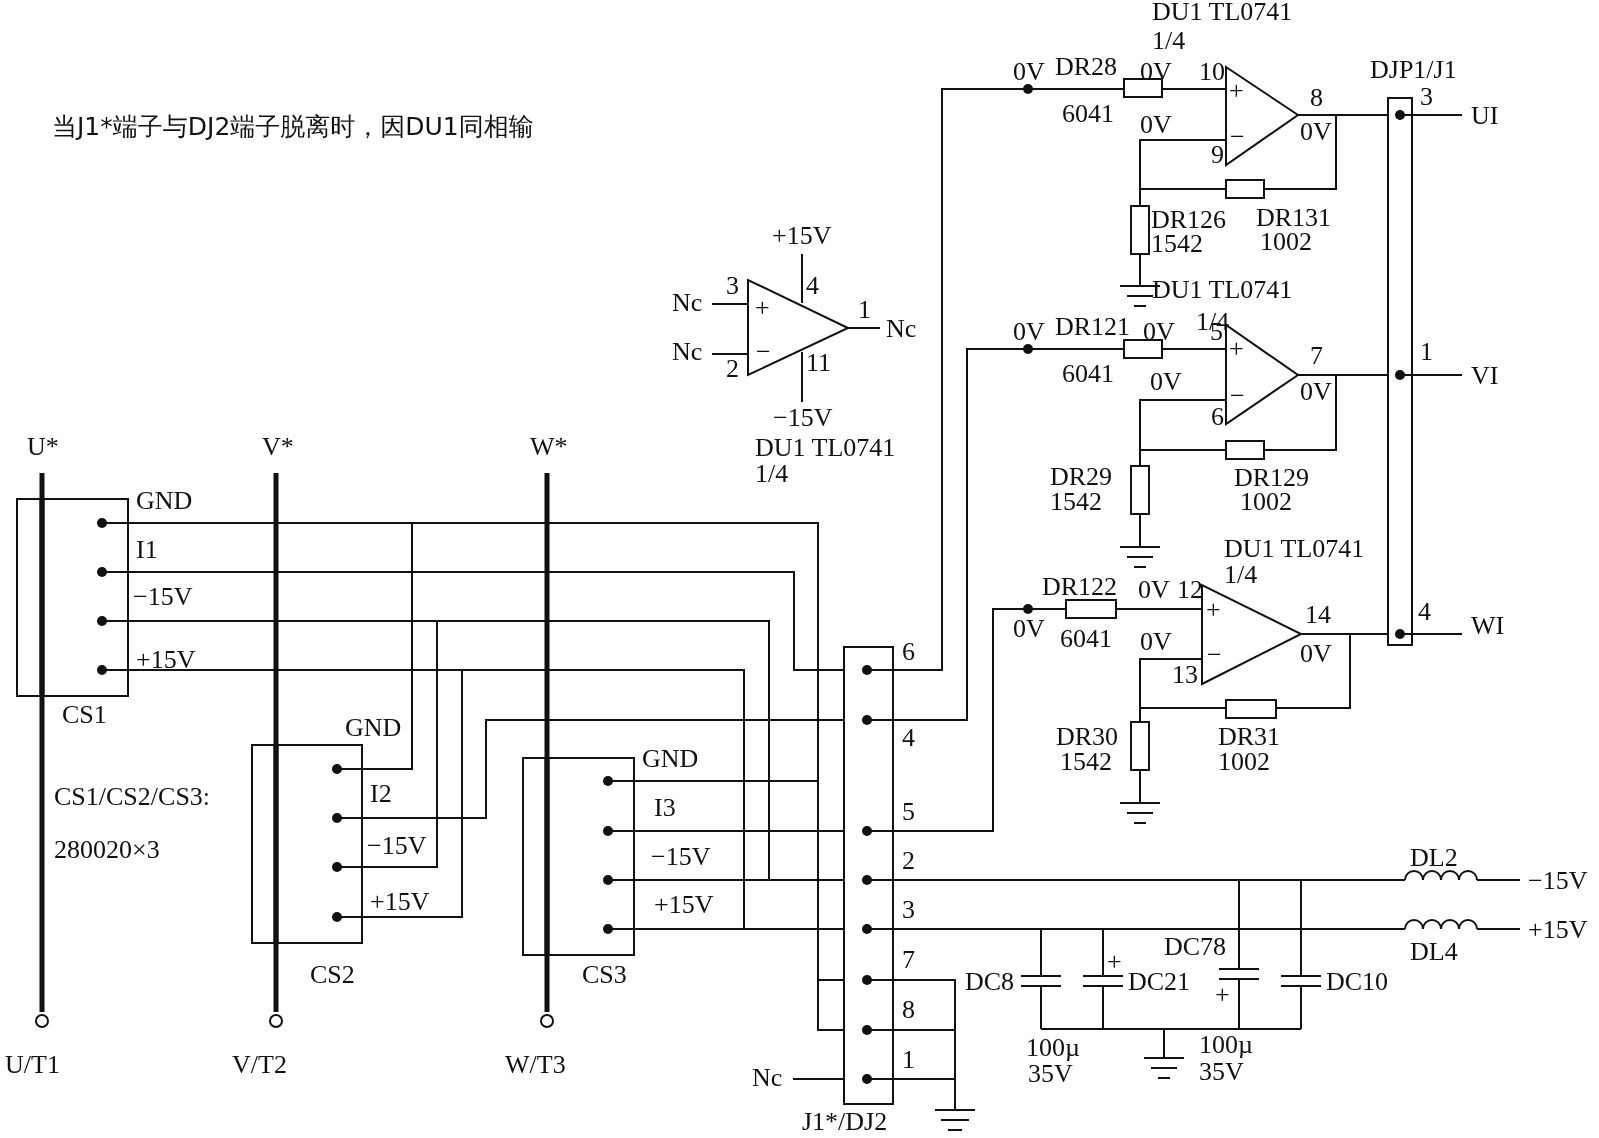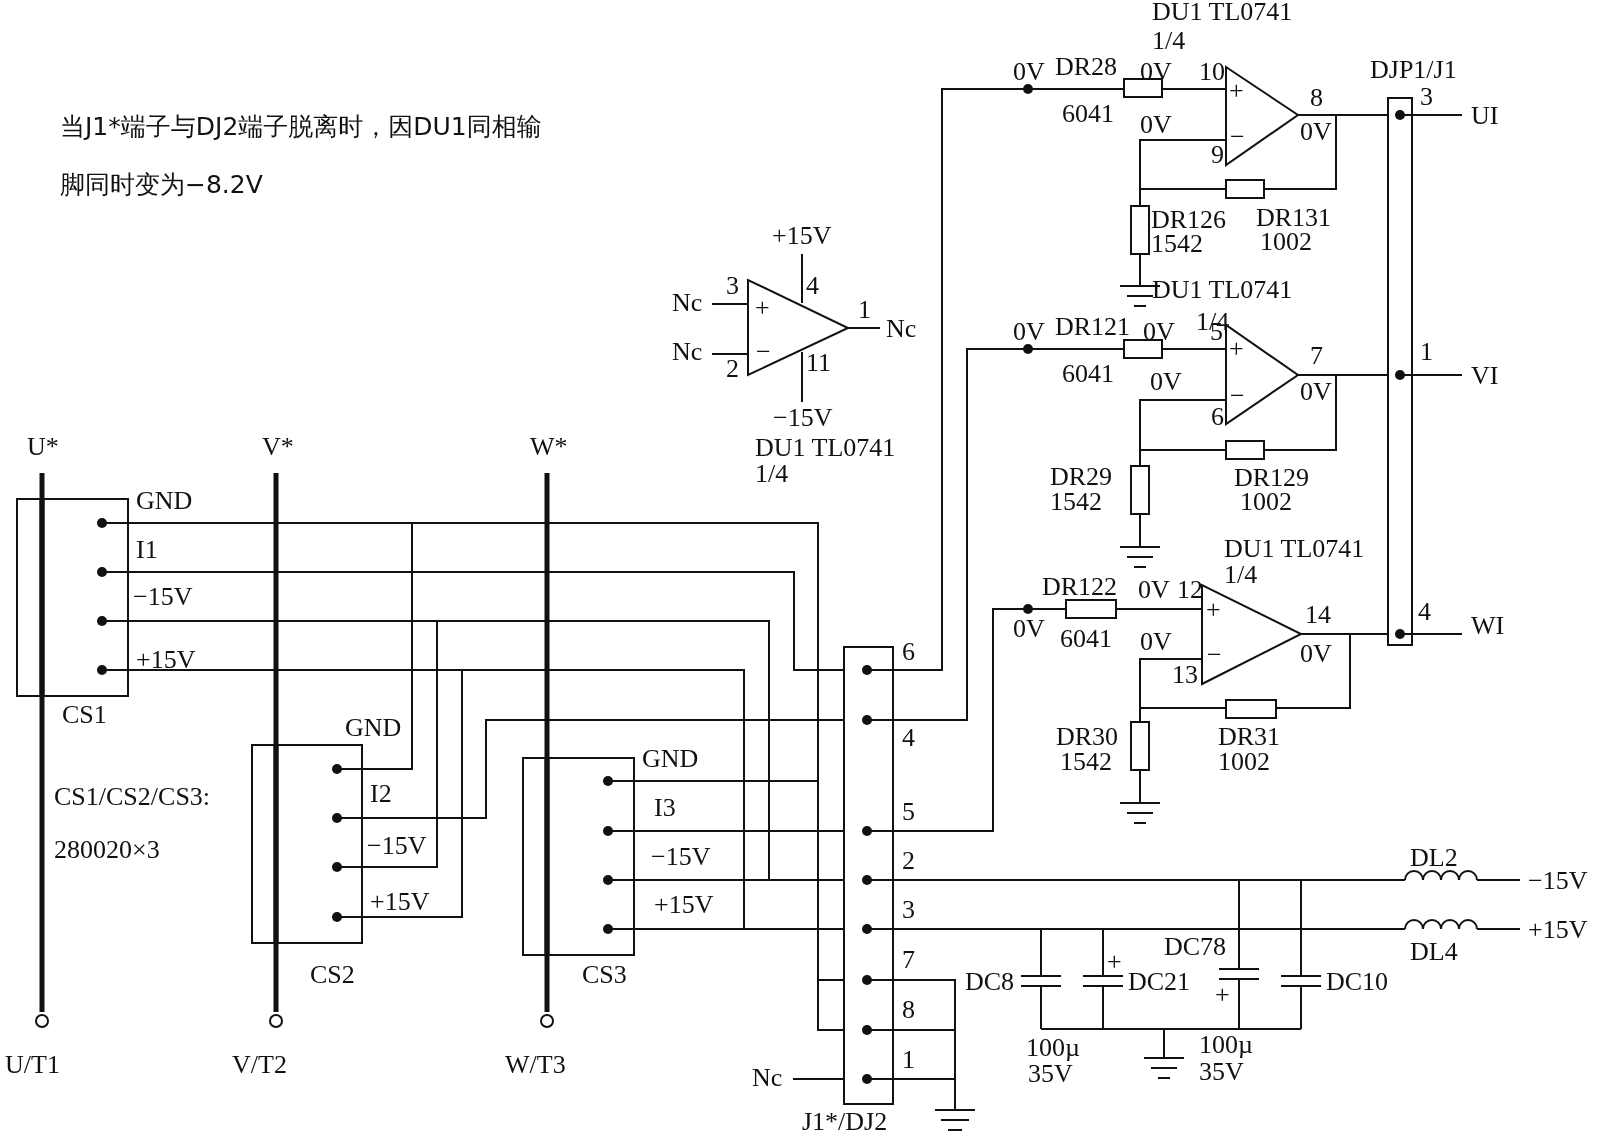--- a/index.html
+++ b/index.html
@@ -5,32 +5,31 @@
   html, body { margin:0; padding:0; background:#ffffff; }
   body { width:1599px; height:1138px; position:relative; overflow:hidden; }
   #schematic { position:absolute; left:0; top:0; width:1599px; height:1138px; }
   #schematic text { font-family:"Liberation Serif","DejaVu Serif",serif; fill:#111; }
   .w { stroke:#111; stroke-width:2; fill:none; }
   .bus { stroke:#111; stroke-width:5; fill:none; }
   .box { stroke:#111; stroke-width:2; fill:#fff; }
   .dot { fill:#111; }
   .lbl { font-size:26px; }
   .note {
-    position:absolute; left:60px; top:98px; width:620px;
+    position:absolute; left:52px; top:98px; width:620px;
     font-family:"DejaVu Sans","Liberation Sans",sans-serif;
     font-size:25px; line-height:58px; color:#111;
   }
   .note div { white-space:nowrap; }
 </style>
 </head>
 <body>
 
 <div class="note">
   <div>当J1*端子与DJ2端子脱离时，因DU1同相输</div>
-  <div>脚同时变为−8.2V</div>
 </div>
 
 <svg id="schematic" viewBox="0 0 1599 1138">
 
   <g>
     <text class="lbl" x="27" y="455">U*</text>
     <line class="bus" x1="42" y1="473" x2="42" y2="1012"></line>
     <circle cx="42" cy="1021" r="6" class="box"></circle>
     <text class="lbl" x="5" y="1073">U/T1</text>
   </g>

